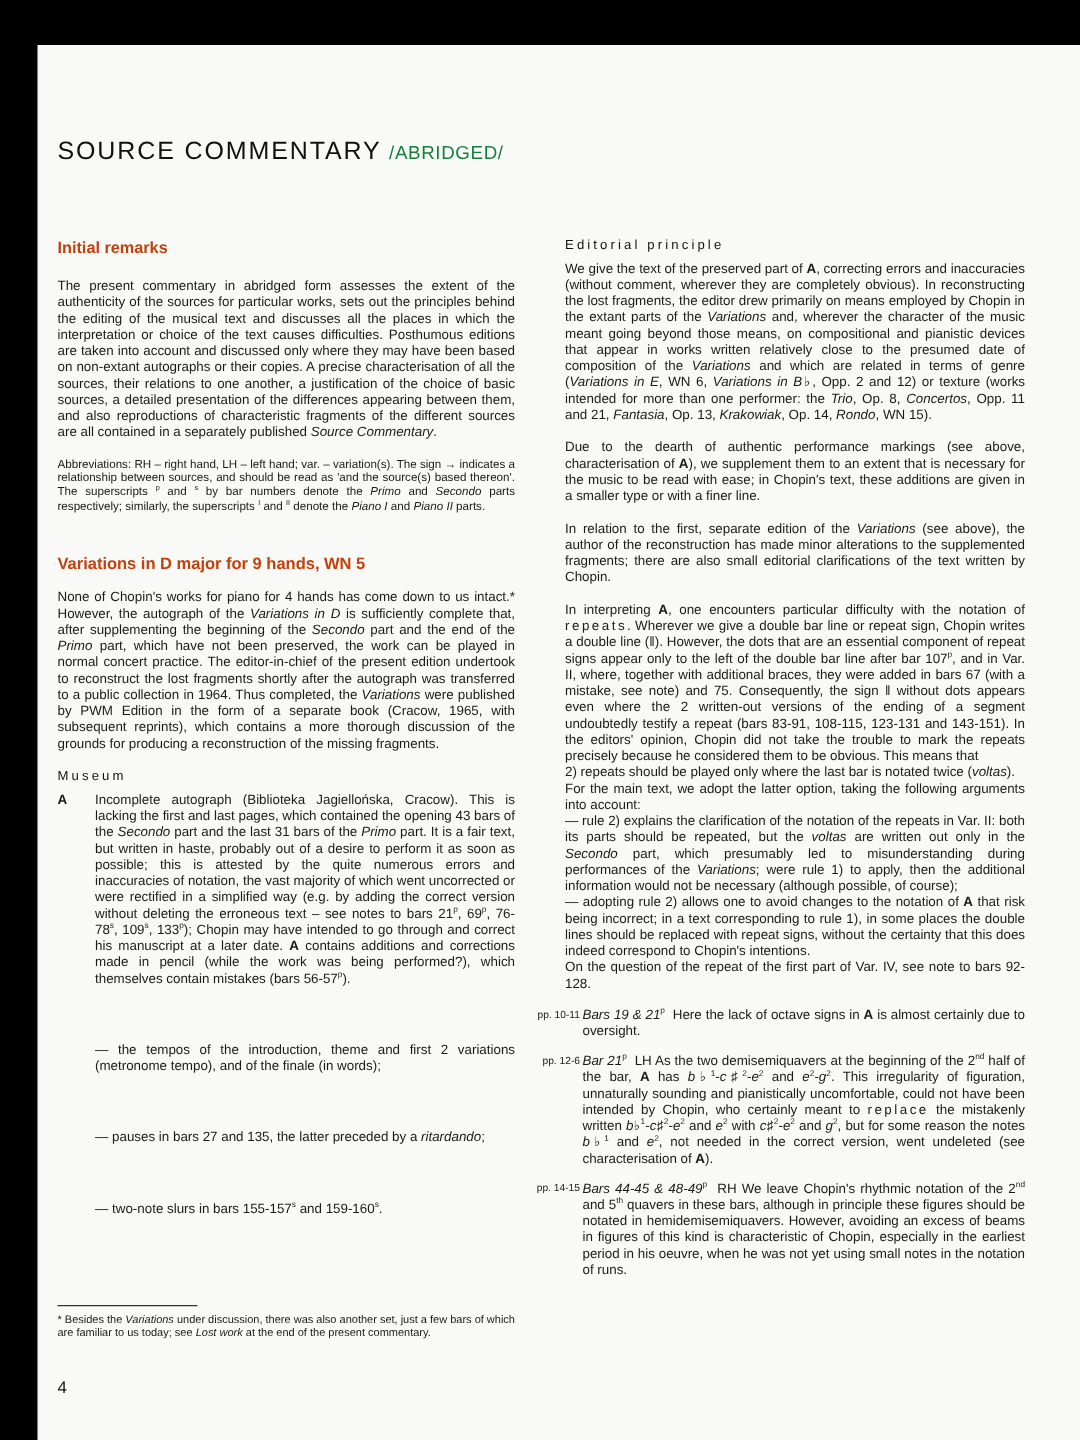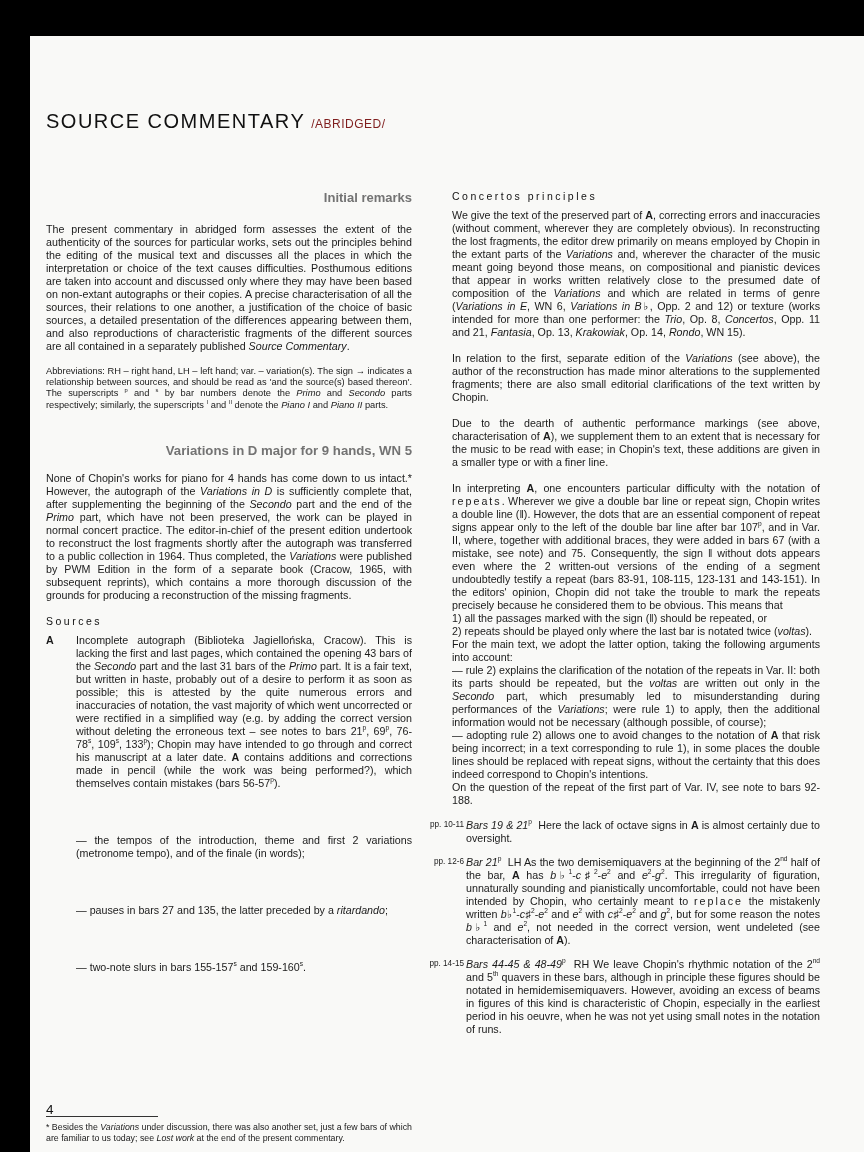--- a/index.html
+++ b/index.html
@@ -11,27 +11,27 @@
     position:relative;
     overflow:hidden;
   }
   .page {
     position:absolute; left:30px; top:36px;
     width:834px; height:1116px;
     background:#f9f9f7;
   }
   .title-row { position:absolute; left:16px; top:74px; white-space:nowrap; }
   .title-main { font-size:20px; letter-spacing:1.5px; color:#111; }
-  .title-suffix { font-size:12px; letter-spacing:0.5px; margin-left:6px; color:#7f1d1d; }
+  .title-suffix { font-size:15px; letter-spacing:0.5px; margin-left:6px; color:#15803d; }
 
   .col { position:absolute; top:154px; font-size:10.7px; line-height:13px; text-align:justify; }
   .col-left { left:16px; width:366px; }
   .col-right { left:422px; width:368px; }
 
-  h2 { font-size:13px; line-height:15px; font-weight:bold; text-align:right; color:#737373; }
+  h2 { font-size:13px; line-height:15px; font-weight:bold; text-align:left; color:#c2410c; }
   h2.initial-heading { margin-bottom:18px; }
   h2.work-heading { margin-top:32px; margin-bottom:14px; font-size:13.2px; }
 
   .para { margin-bottom:13px; }
   .small { font-size:9.3px; line-height:11.2px; }
   .abbrev { margin-top:2px; margin-bottom:0; }
 
   .lsp-head { font-size:10.5px; letter-spacing:2.5px; text-align:left; margin-bottom:6px; color:#111; }
   .sp { letter-spacing:2px; }
 
@@ -40,21 +40,21 @@
   .entry .para { margin-bottom:4px; }
   .entry .m-item { margin-bottom:0;margin-top:44px; }
   .entry .markings-intro { margin-top:4px; margin-bottom:0; }
 
   .rep-line { margin:0; text-align:justify; }
   .repeats-block { margin-bottom:12px; }
 
   .note { position:relative; margin-left:14px; margin-top:11px; text-align:justify; }
   .note-label { position:absolute; left:-48px; top:1px; width:46px; font-size:8.2px; line-height:9px; text-align:right; letter-spacing:0; }
 
-  .footnote { position:absolute; left:16px; top:1080px; width:366px; }
+  .footnote { position:absolute; left:16px; top:1008px; width:366px; }
   .footnote-rule { width:112px; border-top:1px solid #333; margin-bottom:5px; }
   .footnote-text { font-size:8.8px; line-height:10.6px; text-align:justify; margin:0; }
 
   .page-number { position:absolute; left:16px; top:1066px; font-size:13.5px; color:#111; }
 
   sup { font-size:0.62em; vertical-align:super; line-height:0; }
   i { }
   b { font-weight:bold; }
 </style>
 </head>
@@ -67,46 +67,45 @@
   </div>
 
   <div class="col col-left">
     <h2 class="initial-heading">Initial remarks</h2>
     <p class="para">The present commentary in abridged form assesses the extent of the authenticity of the sources for particular works, sets out the principles behind the editing of the musical text and discusses all the places in which the interpretation or choice of the text causes difficulties. Posthumous editions are taken into account and discussed only where they may have been based on non-extant autographs or their copies. A precise characterisation of all the sources, their relations to one another, a justification of the choice of basic sources, a detailed presentation of the differences appearing between them, and also reproductions of characteristic fragments of the different sources are all contained in a separately published <i>Source Commentary</i>.</p>
     <p class="para small abbrev">Abbreviations: RH – right hand, LH – left hand; var. – variation(s). The sign → indicates a relationship between sources, and should be read as 'and the source(s) based thereon'. The superscripts <sup>p</sup> and <sup>s</sup> by bar numbers denote the <i>Primo</i> and <i>Secondo</i> parts respectively; similarly, the superscripts <sup>I</sup> and <sup>II</sup> denote the <i>Piano I</i> and <i>Piano II</i> parts.</p>
 
     <h2 class="work-heading">Variations in D major for 9 hands, WN 5</h2>
     <p class="para">None of Chopin's works for piano for 4 hands has come down to us intact.* However, the autograph of the <i>Variations in D</i> is sufficiently complete that, after supplementing the beginning of the <i>Secondo</i> part and the end of the <i>Primo</i> part, which have not been preserved, the work can be played in normal concert practice. The editor-in-chief of the present edition undertook to reconstruct the lost fragments shortly after the autograph was transferred to a public collection in 1964. Thus completed, the <i>Variations</i> were published by PWM Edition in the form of a separate book (Cracow, 1965, with subsequent reprints), which contains a more thorough discussion of the grounds for producing a reconstruction of the missing fragments.</p>
 
-    <div class="lsp-head">Sources</div>
+    <div class="lsp-head">Museum</div>
 
     <div class="entry">
       <span class="siglum">A</span>
       <p class="para">Incomplete autograph (Biblioteka Jagiellońska, Cracow). This is lacking the first and last pages, which contained the opening 43 bars of the <i>Secondo</i> part and the last 31 bars of the <i>Primo</i> part. It is a fair text, but written in haste, probably out of a desire to perform it as soon as possible; this is attested by the quite numerous errors and inaccuracies of notation, the vast majority of which went uncorrected or were rectified in a simplified way (e.g. by adding the correct version without deleting the erroneous text – see notes to bars 21<sup>p</sup>, 69<sup>p</sup>, 76-78<sup>s</sup>, 109<sup>s</sup>, 133<sup>p</sup>); Chopin may have intended to go through and correct his manuscript at a later date. <b>A</b> contains additions and corrections made in pencil (while the work was being performed?), which themselves contain mistakes (bars 56-57<sup>p</sup>).</p>
       <p class="para m-item">— the tempos of the introduction, theme and first 2 variations (metronome tempo), and of the finale (in words);</p>
       <p class="para m-item">— pauses in bars 27 and 135, the latter preceded by a <i>ritardando</i>;</p>
       <p class="para m-item">— two-note slurs in bars 155-157<sup>s</sup> and 159-160<sup>s</sup>.</p>
     </div>
 
   </div>
 
   <div class="col col-right">
-    <div class="lsp-head">Concertos principles</div>
+    <div class="lsp-head">Editorial principle</div>
     <p class="para">We give the text of the preserved part of <b>A</b>, correcting errors and inaccuracies (without comment, wherever they are completely obvious). In reconstructing the lost fragments, the editor drew primarily on means employed by Chopin in the extant parts of the <i>Variations</i> and, wherever the character of the music meant going beyond those means, on compositional and pianistic devices that appear in works written relatively close to the presumed date of composition of the <i>Variations</i> and which are related in terms of genre (<i>Variations in E</i>, WN 6, <i>Variations in B</i>♭, Opp. 2 and 12) or texture (works intended for more than one performer: the <i>Trio</i>, Op. 8, <i>Concertos</i>, Opp. 11 and 21, <i>Fantasia</i>, Op. 13, <i>Krakowiak</i>, Op. 14, <i>Rondo</i>, WN 15).</p>
+    <p class="para">Due to the dearth of authentic performance markings (see above, characterisation of <b>A</b>), we supplement them to an extent that is necessary for the music to be read with ease; in Chopin's text, these additions are given in a smaller type or with a finer line.</p>
     <p class="para">In relation to the first, separate edition of the <i>Variations</i> (see above), the author of the reconstruction has made minor alterations to the supplemented fragments; there are also small editorial clarifications of the text written by Chopin.</p>
-    <p class="para">Due to the dearth of authentic performance markings (see above, characterisation of <b>A</b>), we supplement them to an extent that is necessary for the music to be read with ease; in Chopin's text, these additions are given in a smaller type or with a finer line.</p>
 
     <div class="repeats-block">
       <p class="rep-line">In interpreting <b>A</b>, one encounters particular difficulty with the notation of <span class="sp">repeats</span>. Wherever we give a double bar line or repeat sign, Chopin writes a double line (‖). However, the dots that are an essential component of repeat signs appear only to the left of the double bar line after bar 107<sup>p</sup>, and in Var. II, where, together with additional braces, they were added in bars 67 (with a mistake, see note) and 75. Consequently, the sign ‖ without dots appears even where the 2 written-out versions of the ending of a segment undoubtedly testify a repeat (bars 83-91, 108-115, 123-131 and 143-151). In the editors' opinion, Chopin did not take the trouble to mark the repeats precisely because he considered them to be obvious. This means that</p>
-      <p class="rep-line">1) all the passages marked with the sign (‖) should be repeated, or</p>
       <p class="rep-line">2) repeats should be played only where the last bar is notated twice (<i>voltas</i>).</p>
       <p class="rep-line">For the main text, we adopt the latter option, taking the following arguments into account:</p>
       <p class="rep-line">— rule 2) explains the clarification of the notation of the repeats in Var. II: both its parts should be repeated, but the <i>voltas</i> are written out only in the <i>Secondo</i> part, which presumably led to misunderstanding during performances of the <i>Variations</i>; were rule 1) to apply, then the additional information would not be necessary (although possible, of course);</p>
       <p class="rep-line">— adopting rule 2) allows one to avoid changes to the notation of <b>A</b> that risk being incorrect; in a text corresponding to rule 1), in some places the double lines should be replaced with repeat signs, without the certainty that this does indeed correspond to Chopin's intentions.</p>
-      <p class="rep-line">On the question of the repeat of the first part of Var. IV, see note to bars 92-188.</p>
+      <p class="rep-line">On the question of the repeat of the first part of Var. IV, see note to bars 92-128.</p>
     </div>
 
     <div class="note">
       <span class="note-label">pp. 10-11</span>
       <span><i>Bars 19 &amp; 21</i><sup>p</sup>&nbsp;&nbsp;Here the lack of octave signs in <b>A</b> is almost certainly due to oversight.</span>
     </div>
     <div class="note">
       <span class="note-label">pp. 12-6</span>
       <span><i>Bar 21</i><sup>p</sup>&nbsp;&nbsp;LH As the two demisemiquavers at the beginning of the 2<sup>nd</sup> half of the bar, <b>A</b> has <i>b</i>♭<sup>1</sup>-<i>c</i>♯<sup>2</sup>-<i>e</i><sup>2</sup> and <i>e</i><sup>2</sup>-<i>g</i><sup>2</sup>. This irregularity of figuration, unnaturally sounding and pianistically uncomfortable, could not have been intended by Chopin, who certainly meant to <span class="sp">replace</span> the mistakenly written <i>b</i>♭<sup>1</sup>-<i>c</i>♯<sup>2</sup>-<i>e</i><sup>2</sup> and <i>e</i><sup>2</sup> with <i>c</i>♯<sup>2</sup>-<i>e</i><sup>2</sup> and <i>g</i><sup>2</sup>, but for some reason the notes <i>b</i>♭<sup>1</sup> and <i>e</i><sup>2</sup>, not needed in the correct version, went undeleted (see characterisation of <b>A</b>).</span>
     </div>

